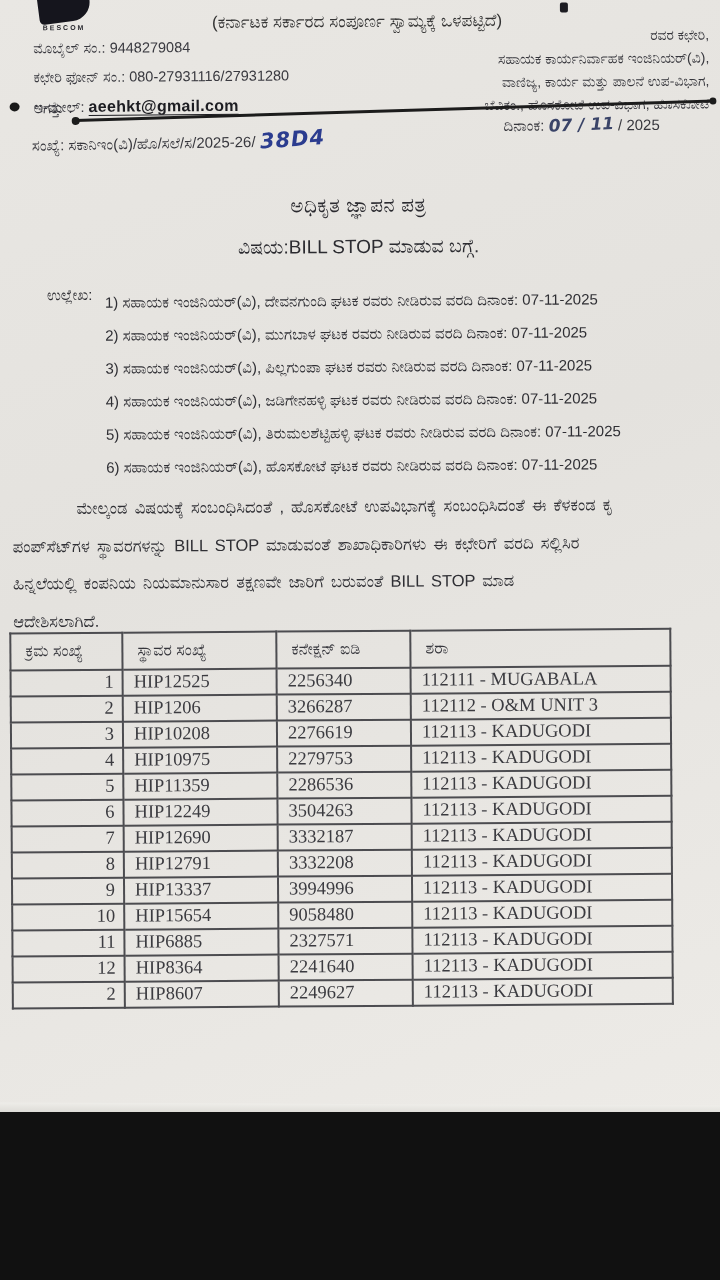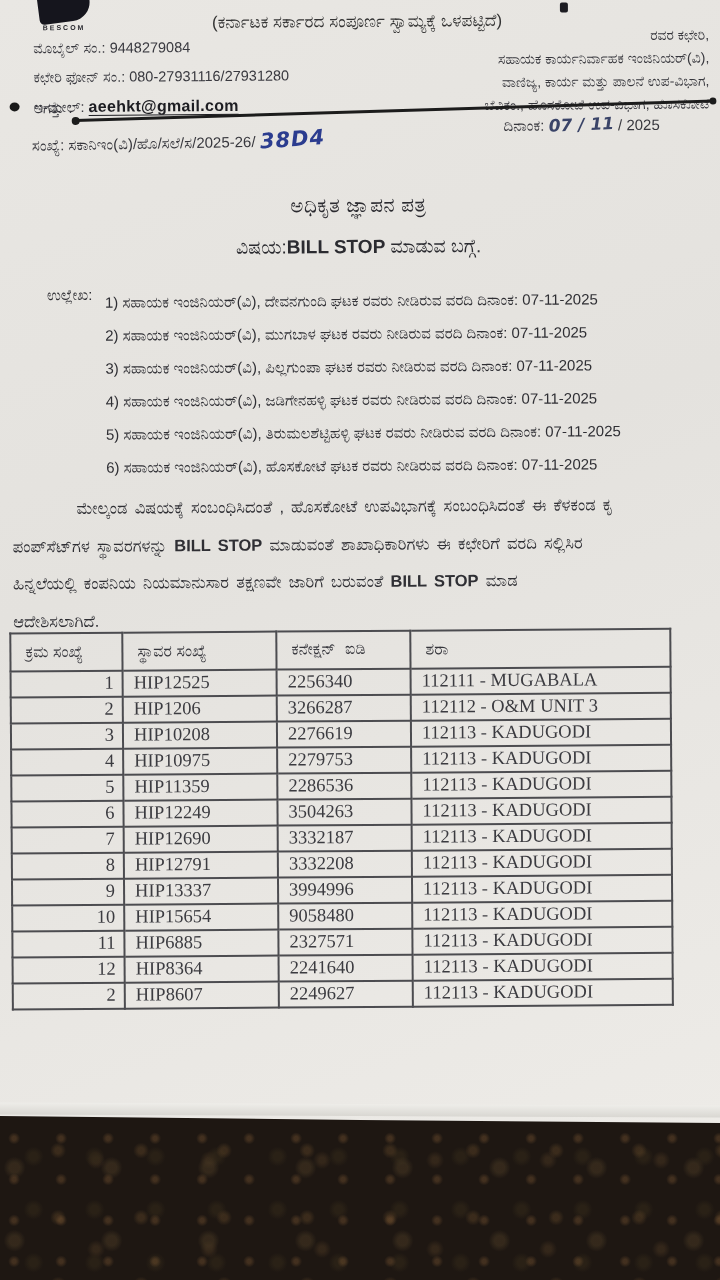--- a/index.html
+++ b/index.html
@@ -1,18 +1,18 @@
 <!DOCTYPE html>
 <html><head>
 <meta charset="utf-8">
 <style>
   html,body{margin:0;padding:0;}
   body{width:720px;height:1280px;overflow:hidden;background:#111;
        font-family:"Liberation Sans",sans-serif;}
-  .page{position:relative;width:720px;height:1280px;overflow:hidden;}
+  .page{position:relative;width:720px;height:1112px;overflow:hidden;}
 
   
   .granite{position:absolute;left:0;top:1040px;width:720px;height:240px;
     background-color:#1e1712;
     background-image:
       radial-gradient(circle at 30% 40%, rgba(150,105,60,.30) 2px, transparent 6px),
       radial-gradient(circle at 70% 65%, rgba(110,80,45,.35) 3px, transparent 8px),
       radial-gradient(circle at 15% 75%, rgba(70,55,35,.55) 5px, transparent 11px),
       radial-gradient(circle at 55% 20%, rgba(50,40,25,.6) 4px, transparent 10px),
       radial-gradient(circle at 85% 35%, rgba(130,95,55,.22) 3px, transparent 9px);
@@ -56,21 +56,21 @@
   .dateline{position:absolute;right:58px;top:116px;font-size:15px;color:#37373d;}
   .hand{font-family:"DejaVu Sans",sans-serif;font-style:italic;font-weight:bold;
     color:#2b3c8f;font-size:21px;letter-spacing:1px;display:inline-block;transform:rotate(-3deg);}
   .hand-dark{font-family:"DejaVu Sans",sans-serif;font-style:italic;font-weight:bold;
     color:#3a4468;font-size:17px;display:inline-block;transform:rotate(-2deg);}
 
   .title{position:absolute;left:0;top:194px;width:720px;text-align:center;
     font-size:20px;letter-spacing:.5px;color:#2b2b30;}
   .subject{position:absolute;left:0;top:236px;width:720px;text-align:center;
     font-size:19px;color:#2b2b30;}
-  .bold{font-weight:bold;text-align:right;}
+  .bold{font-weight:normal;text-align:right;}
 
   .refs{position:absolute;left:48px;top:284px;width:680px;font-size:15px;color:#2f2f34;}
   .refs-label{position:absolute;left:0;top:0;}
   .ref-items{margin-left:58px;}
   .ref-item{white-space:nowrap;line-height:33px;}
 
   .body-par{position:absolute;left:12px;top:488px;width:720px;
     font-size:16.5px;line-height:37.5px;color:#2f2f34;word-spacing:2.5px;}
   .body-line{white-space:nowrap;}
   .body-line:first-child{text-indent:64px;}
@@ -78,21 +78,21 @@
   table.stations{position:absolute;left:8px;top:630px;border-collapse:collapse;
     font-size:16px;color:#333;}
   table.stations th,table.stations td{border:2px solid #4c4c50;}
   table.stations th{font-weight:normal;text-align:left;padding:8px 10px 9px 14px;font-size:16px;color:#36363c;}
   table.stations td{font-family:"Liberation Serif",serif;font-size:18.5px;color:#3b3b40;
     padding:1px 8px 2px 10px;height:21px;}
   td.c0{text-align:right;padding-right:14px;width:86px;}
   td.c1{width:128px;}
   td.c2{width:108px;}
   td.c3{width:234px;}
-  th.h0{width:86px;} th.h1{width:128px;} th.h2{width:108px;font-family:Liberation Mono, monospace;} th.h3{width:234px;}
+  th.h0{width:86px;} th.h1{width:128px;} th.h2{width:108px;} th.h3{width:234px;}
 
   .speck{position:absolute;left:563px;top:4px;width:8px;height:10px;background:#1c1c22;border-radius:2px;}
 </style>
 </head>
 <body>
 
 <div class="page">
   <div class="granite"></div>
 
   <div class="paper"></div>

